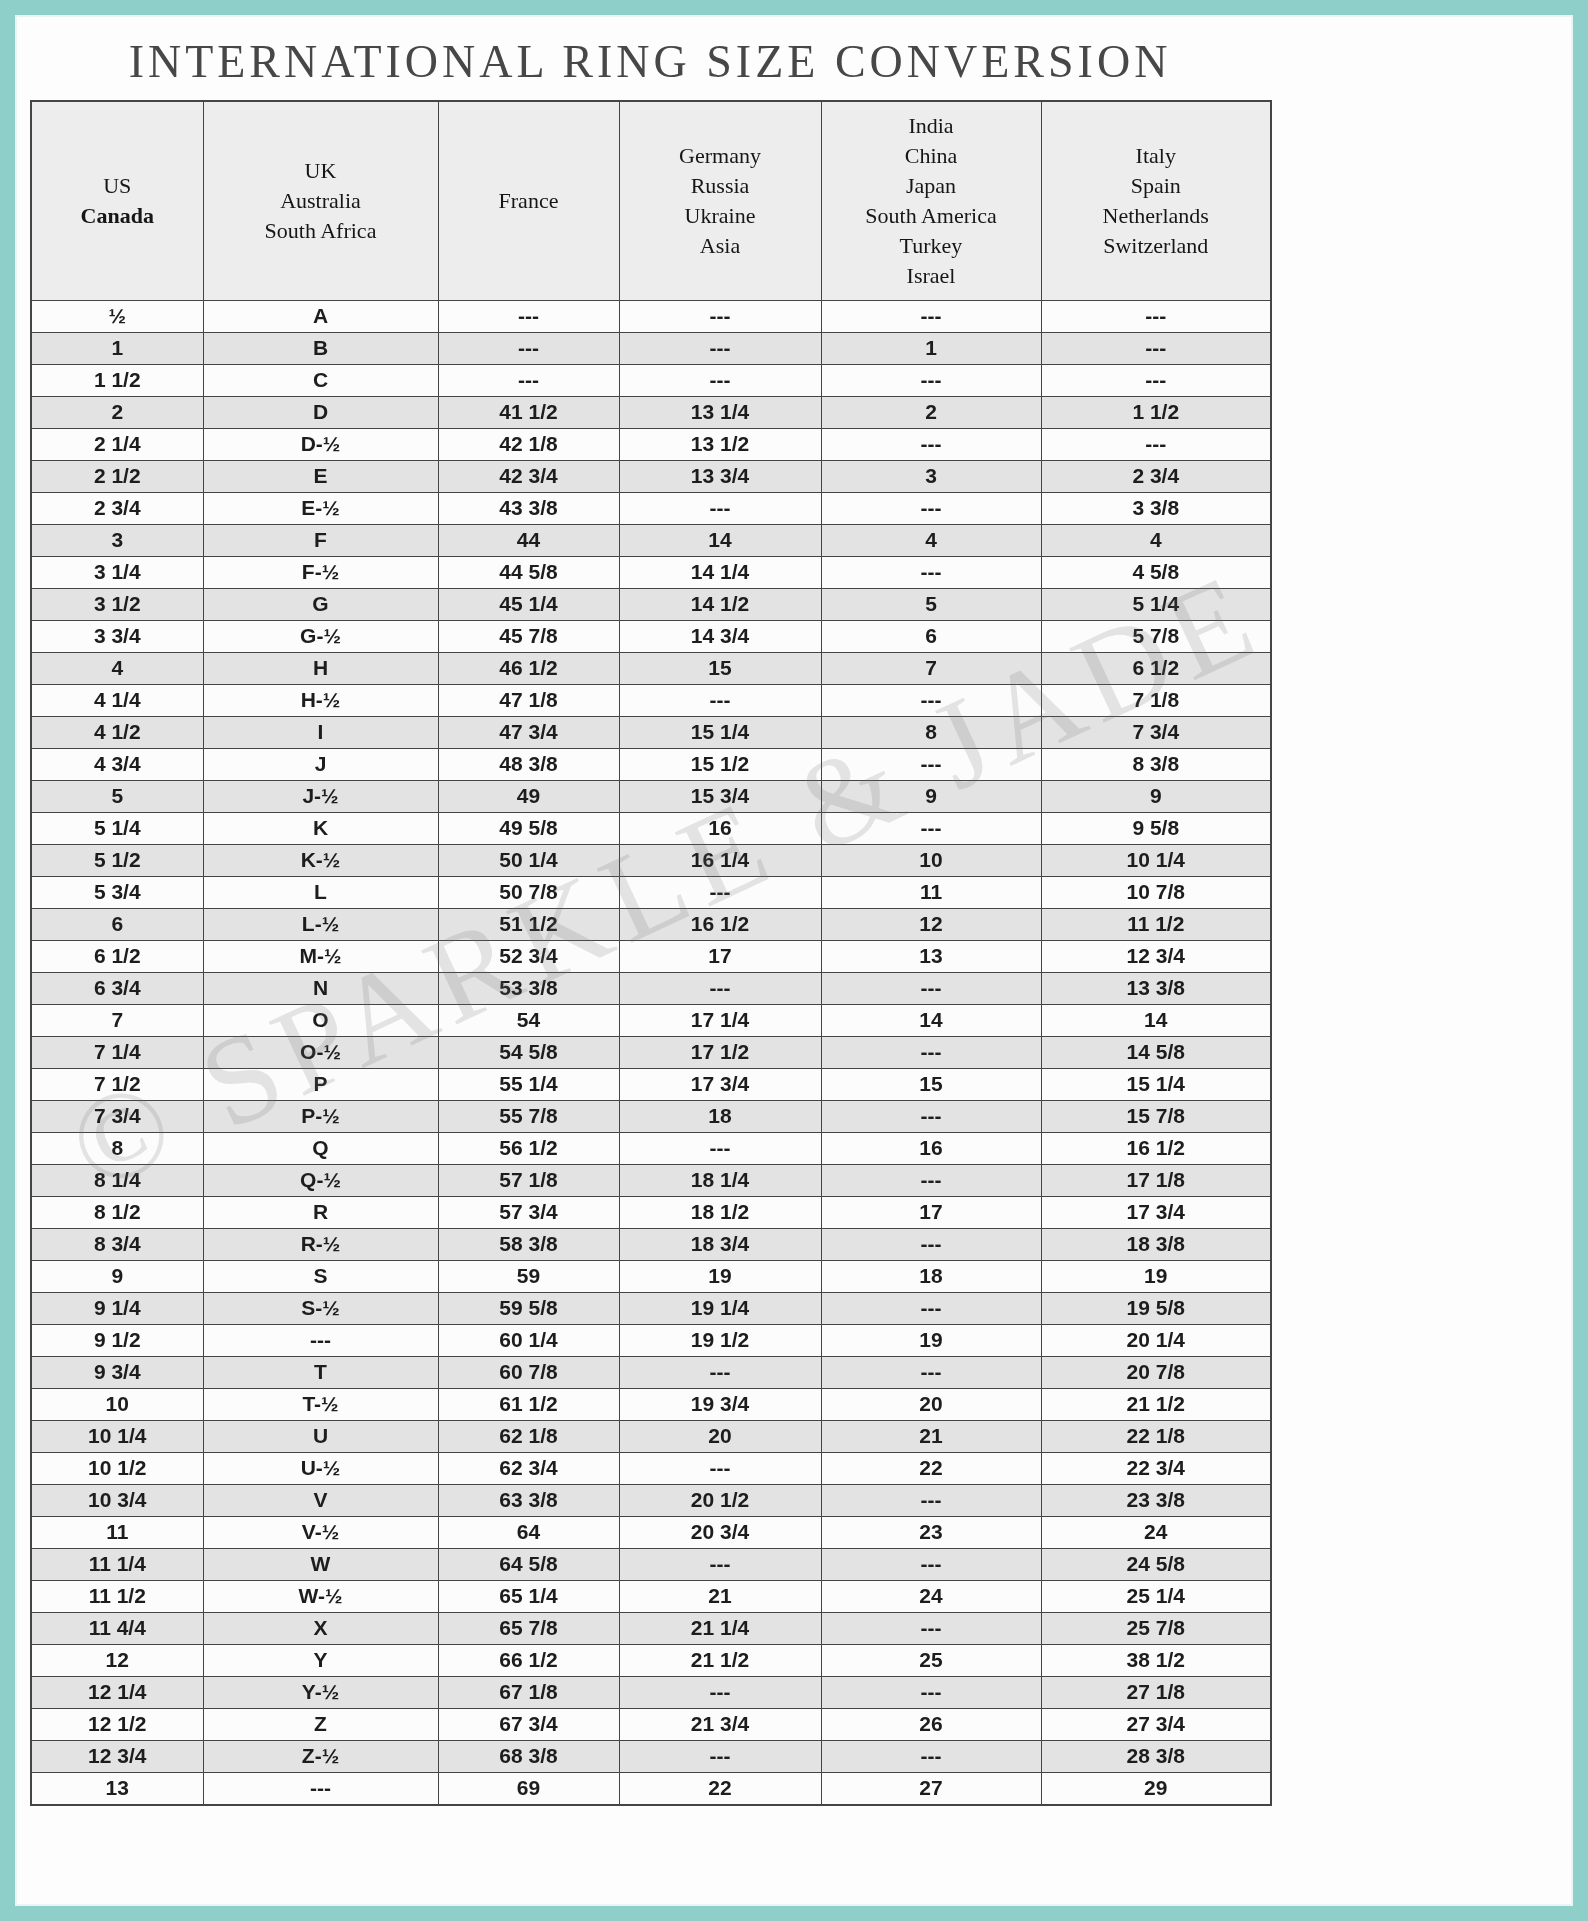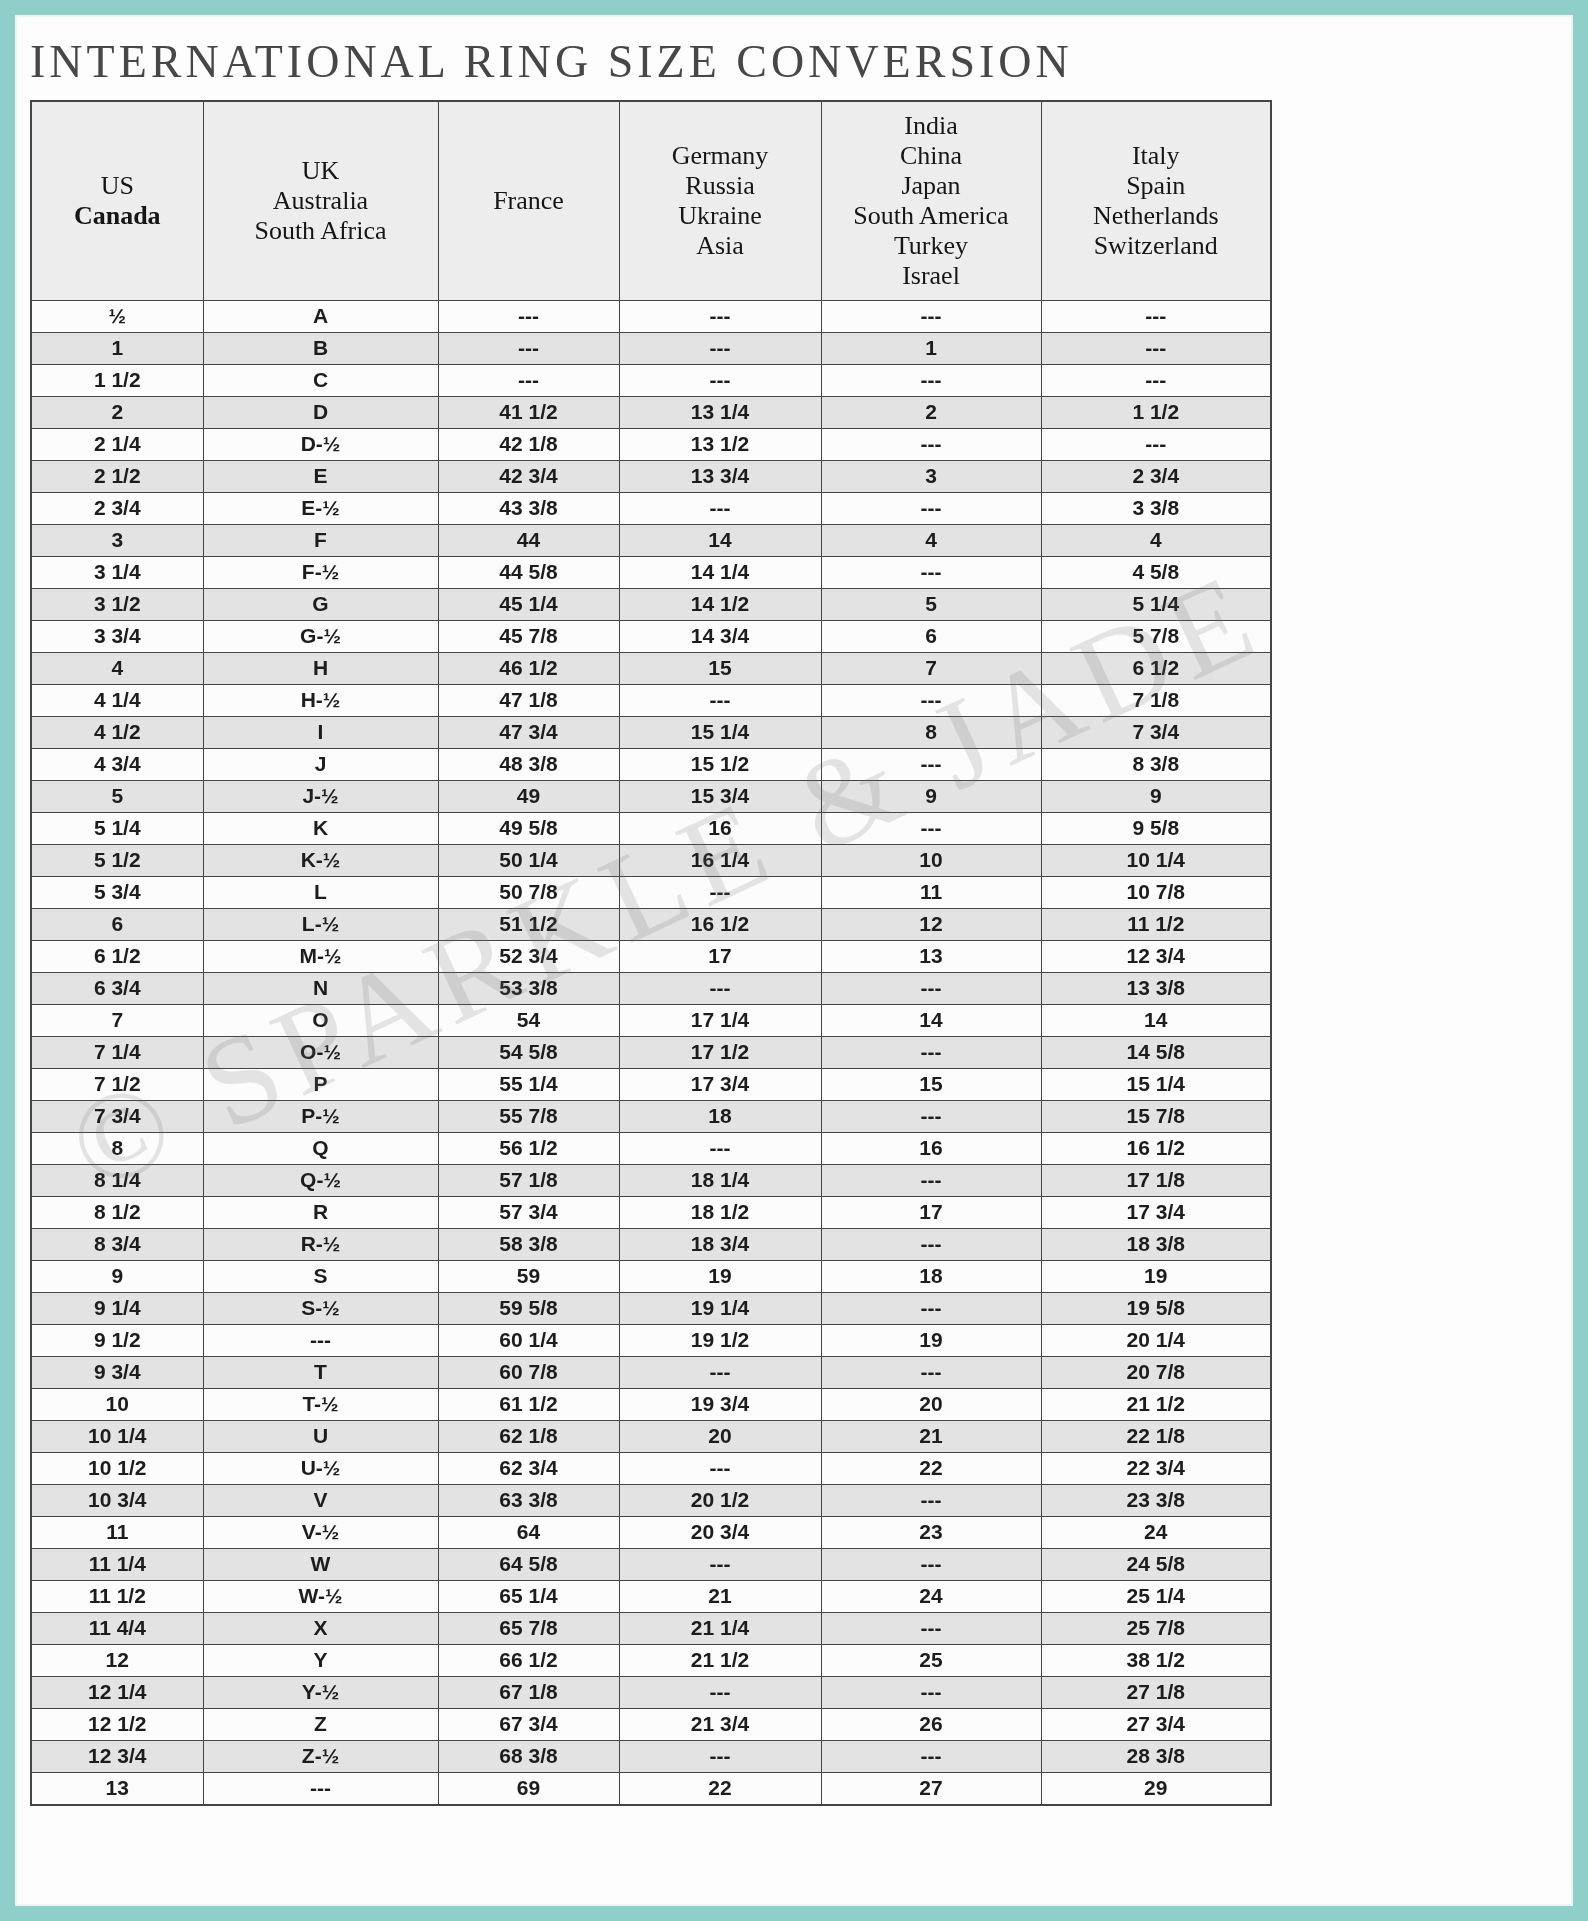--- a/index.html
+++ b/index.html
@@ -18,20 +18,21 @@
 
   .content {
     position: absolute;
     left: 15px;
     top: 6px;
     width: 1240px;
   }
 
   .title {
     margin: 14px 0 12px 0;
+    text-align: center;
     font-family: "Liberation Serif", serif;
     font-weight: normal;
     font-size: 46px;
     letter-spacing: 4px;
     color: var(--title-text, #474747);
     white-space: nowrap;
   }
 
   table.conv {
     border-collapse: collapse;
@@ -50,21 +51,21 @@
   th, td {
     border: 1px solid var(--border, #454545);
     text-align: center;
     vertical-align: middle;
   }
 
   thead th {
     background: var(--header-bg, #ededed);
     font-family: "Liberation Serif", serif;
     font-weight: normal;
-    font-size: 26px;
+    font-size: 22px;
     line-height: 30px;
     padding: 9px 2px;
     color: #161616;
   }
   
   thead th:nth-child(1) .hline:nth-child(2) { font-weight: bold; }
 
   tbody td {
     font-size: 21px;
     font-weight: bold;

